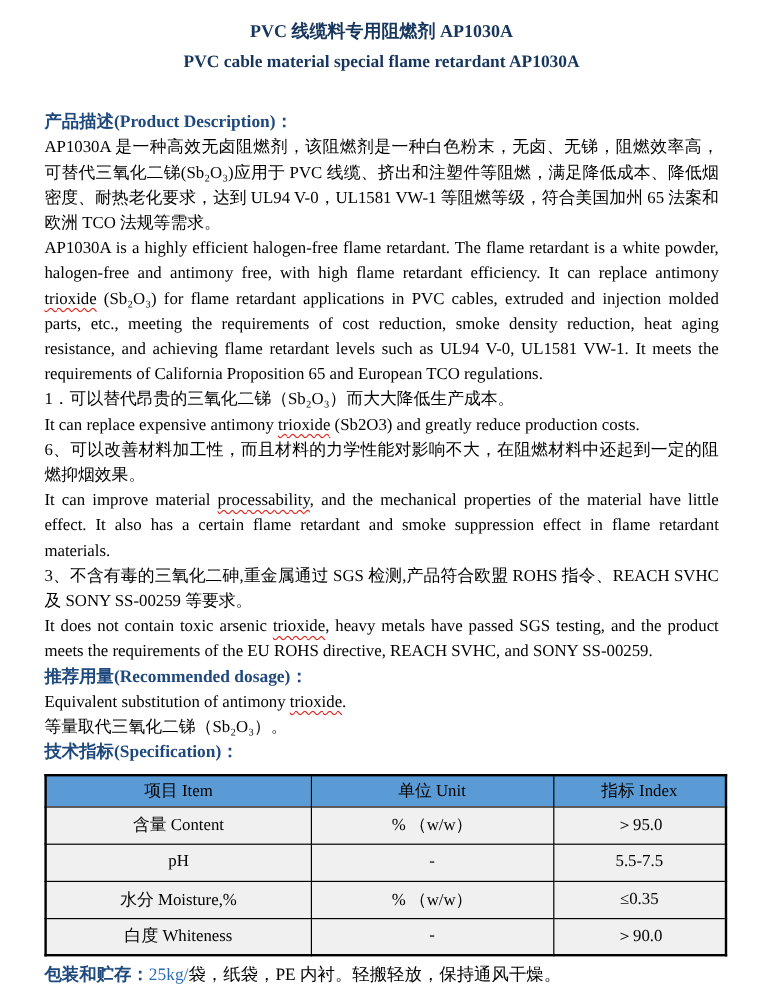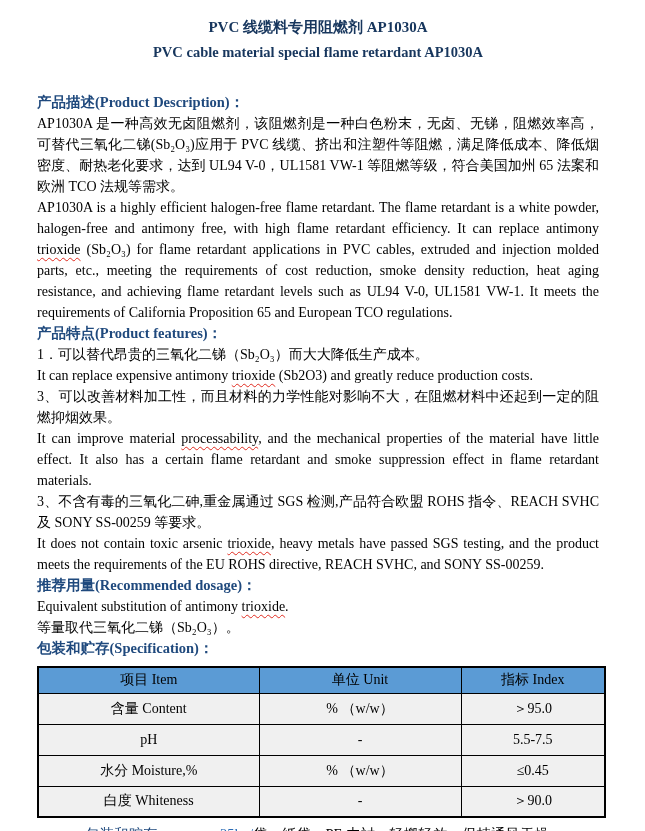--- a/index.html
+++ b/index.html
@@ -73,52 +73,50 @@
     background:var(--row-bg);
     height:31px;
   }
   .packing{
     font-size:14.5px;
     line-height:22px;
     margin-top:5px;
   }
   .plabel{
     color:var(--heading-color);
-    font-weight:normal;
-    margin-left:48px;
+    font-weight:bold;
   }
   .qty{
     color:var(--qty-color);
   }
 </style>
 </head>
 <body>
 
 <div class="page">
 
   <div class="title">PVC 线缆料专用阻燃剂 AP1030A</div>
   <div class="title subtitle">PVC cable material special flame retardant AP1030A</div>
 
   <div class="heading">产品描述(Product Description)：</div>
   <p class="body">AP1030A 是一种高效无卤阻燃剂，该阻燃剂是一种白色粉末，无卤、无锑，阻燃效率高，可替代三氧化二锑(Sb₂O₃)应用于 PVC 线缆、挤出和注塑件等阻燃，满足降低成本、降低烟密度、耐热老化要求，达到 UL94 V-0，UL1581 VW-1 等阻燃等级，符合美国加州 65 法案和欧洲 TCO 法规等需求。</p>
   <p class="body"><span>AP1030A is a highly efficient halogen-free flame retardant. The flame retardant is a white powder, halogen-free and antimony free, with high flame retardant efficiency. It can replace antimony </span><span class="sp">trioxide</span><span> (Sb₂O₃) for flame retardant applications in PVC cables, extruded and injection molded parts, etc., meeting the requirements of cost reduction, smoke density reduction, heat aging resistance, and achieving flame retardant levels such as UL94 V-0, UL1581 VW-1. It meets the requirements of California Proposition 65 and European TCO regulations.</span></p>
 
-  <div class="heading">产品特点(Product features)：</div>
   <p class="body">1．可以替代昂贵的三氧化二锑（Sb₂O₃）而大大降低生产成本。</p>
   <p class="body"><span>It can replace expensive antimony </span><span class="sp">trioxide</span><span> (Sb2O3) and greatly reduce production costs.</span></p>
-  <p class="body">3、可以改善材料加工性，而且材料的力学性能对影响不大，在阻燃材料中还起到一定的阻燃抑烟效果。</p>
+  <p class="body">6、可以改善材料加工性，而且材料的力学性能对影响不大，在阻燃材料中还起到一定的阻燃抑烟效果。</p>
   <p class="body"><span>It can improve material </span><span class="sp">processability</span><span>, and the mechanical properties of the material have little effect. It also has a certain flame retardant and smoke suppression effect in flame retardant materials.</span></p>
   <p class="body">3、不含有毒的三氧化二砷,重金属通过 SGS 检测,产品符合欧盟 ROHS 指令、REACH SVHC 及 SONY SS-00259 等要求。</p>
   <p class="body"><span>It does not contain toxic arsenic </span><span class="sp">trioxide</span><span>, heavy metals have passed SGS testing, and the product meets the requirements of the EU ROHS directive, REACH SVHC, and SONY SS-00259.</span></p>
 
   <div class="heading">推荐用量(Recommended dosage)：</div>
   <p class="body"><span>Equivalent substitution of antimony </span><span class="sp">trioxide</span><span>.</span></p>
   <p class="body">等量取代三氧化二锑（Sb₂O₃）。</p>
 
-  <div class="heading">包装和贮存(Specification)：</div>
+  <div class="heading">技术指标(Specification)：</div>
 
   <table class="spec">
     <colgroup>
       <col style="width:221px">
       <col style="width:202px">
       <col style="width:144px">
     </colgroup>
     <thead>
       <tr>
         <th>项目 Item</th>
@@ -133,21 +131,21 @@
         <td>＞95.0</td>
       </tr>
       <tr>
         <td>pH</td>
         <td>-</td>
         <td>5.5-7.5</td>
       </tr>
       <tr>
         <td>水分 Moisture,%</td>
         <td>% （w/w）</td>
-        <td>≤0.45</td>
+        <td>≤0.35</td>
       </tr>
       <tr>
         <td>白度 Whiteness</td>
         <td>-</td>
         <td>＞90.0</td>
       </tr>
     </tbody>
   </table>
 
   <p class="packing"><span class="plabel">包装和贮存</span><span class="plabel">：</span><span class="qty">25kg/</span><span>袋，纸袋，PE 内衬。轻搬轻放，保持通风干燥。</span></p>

